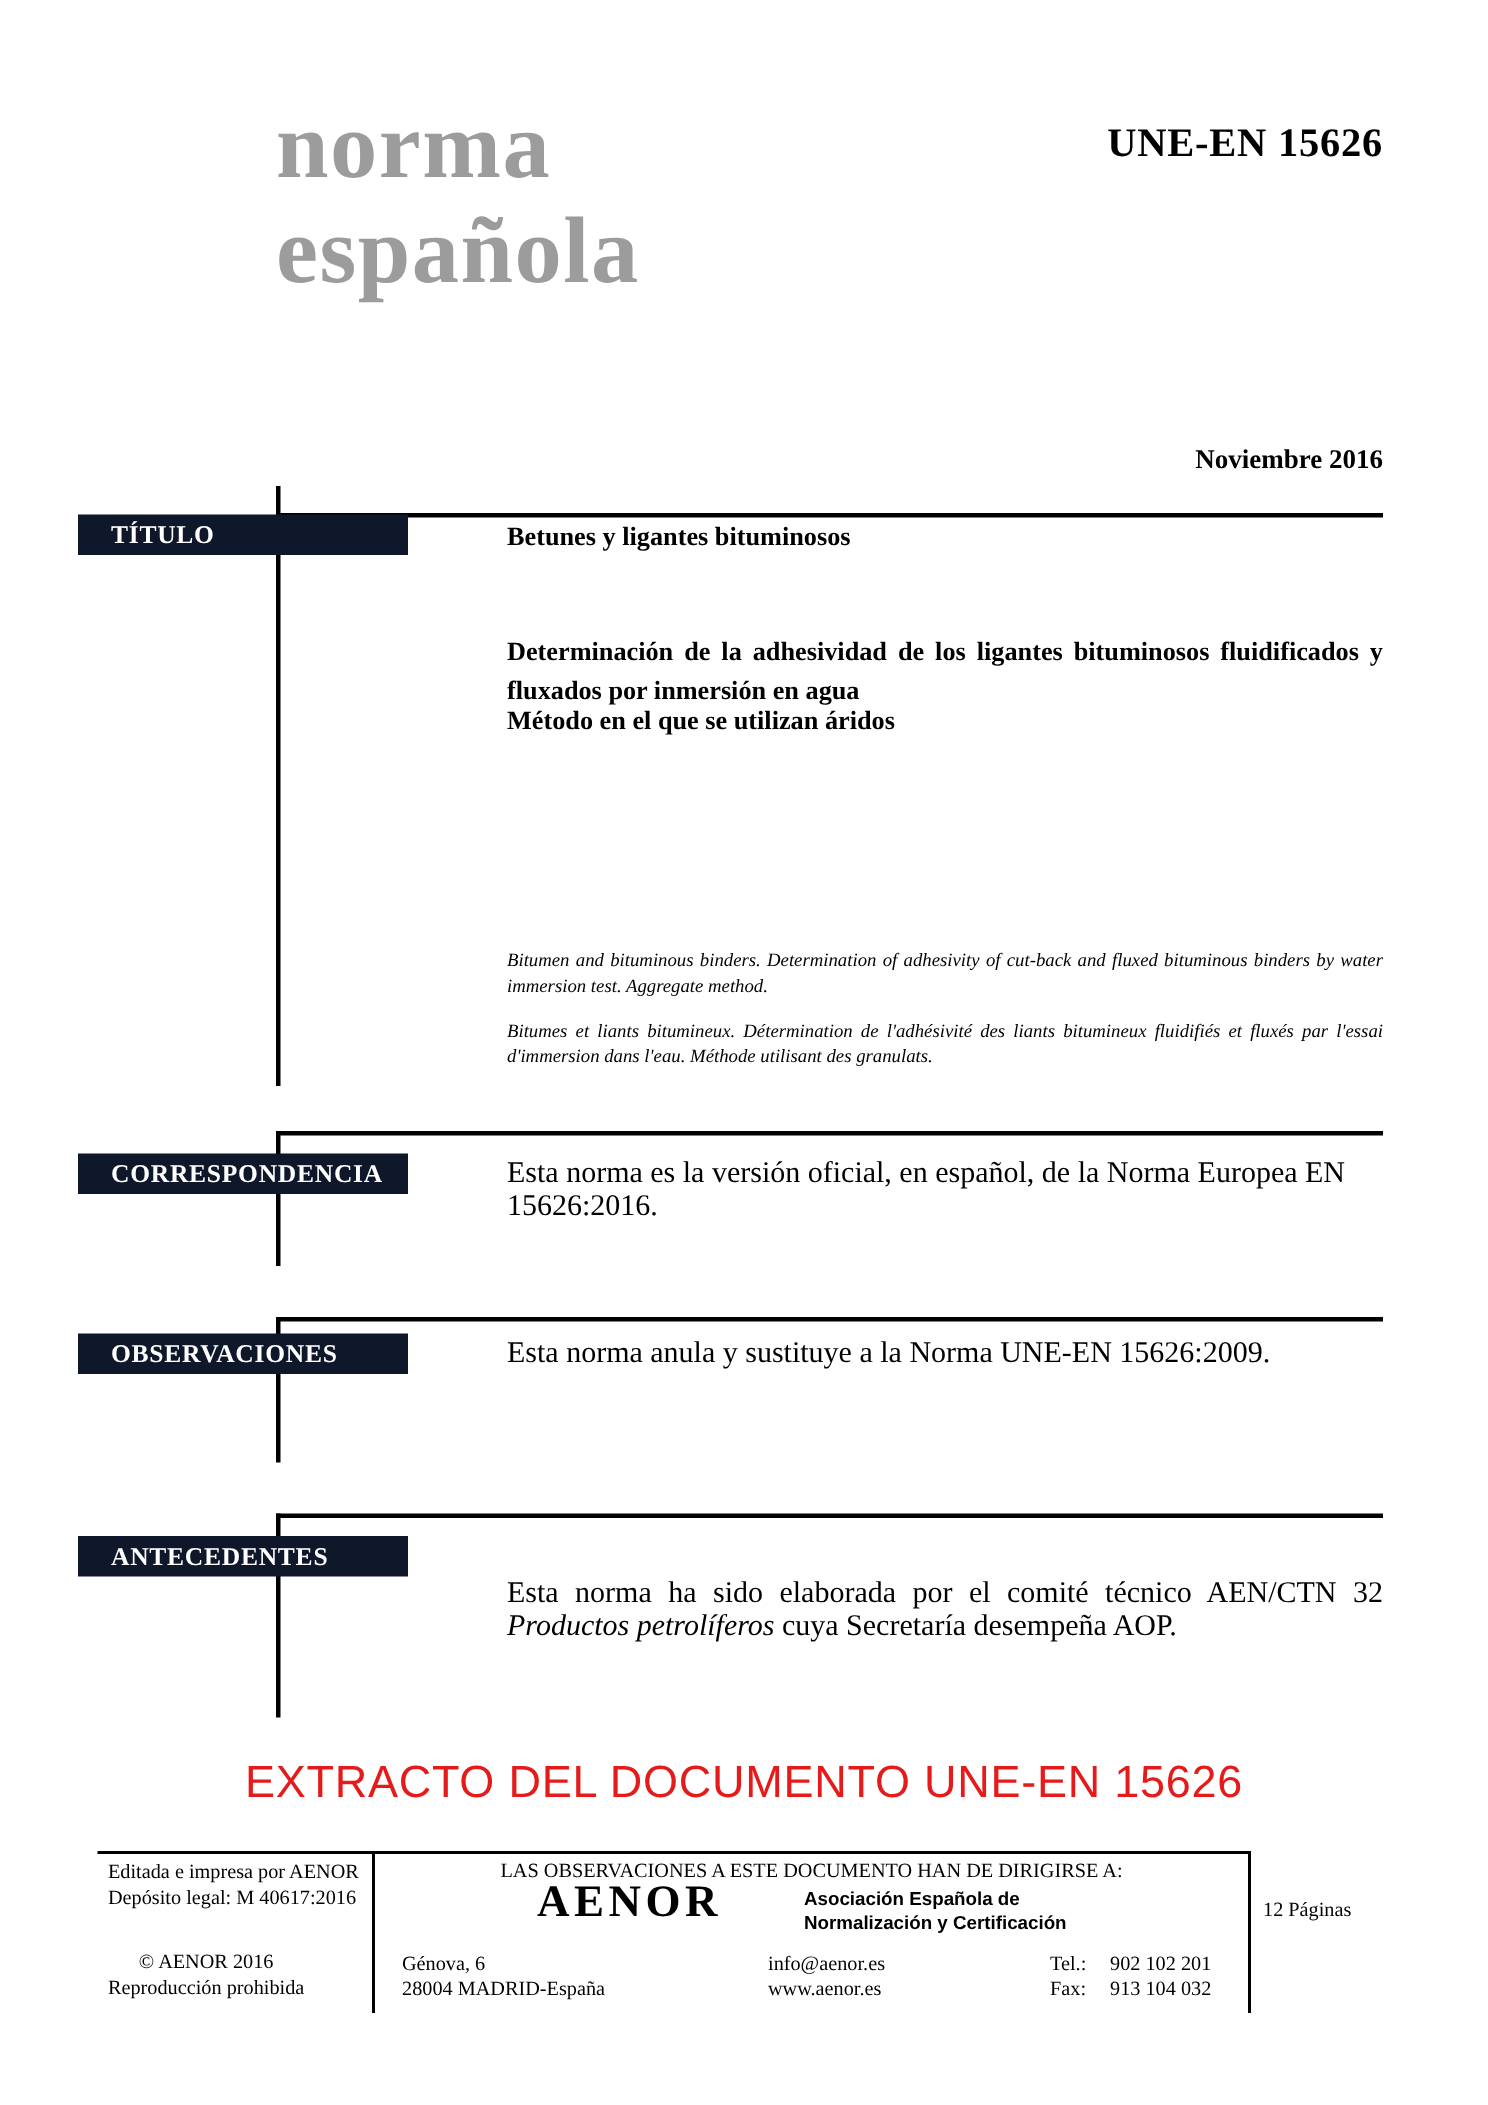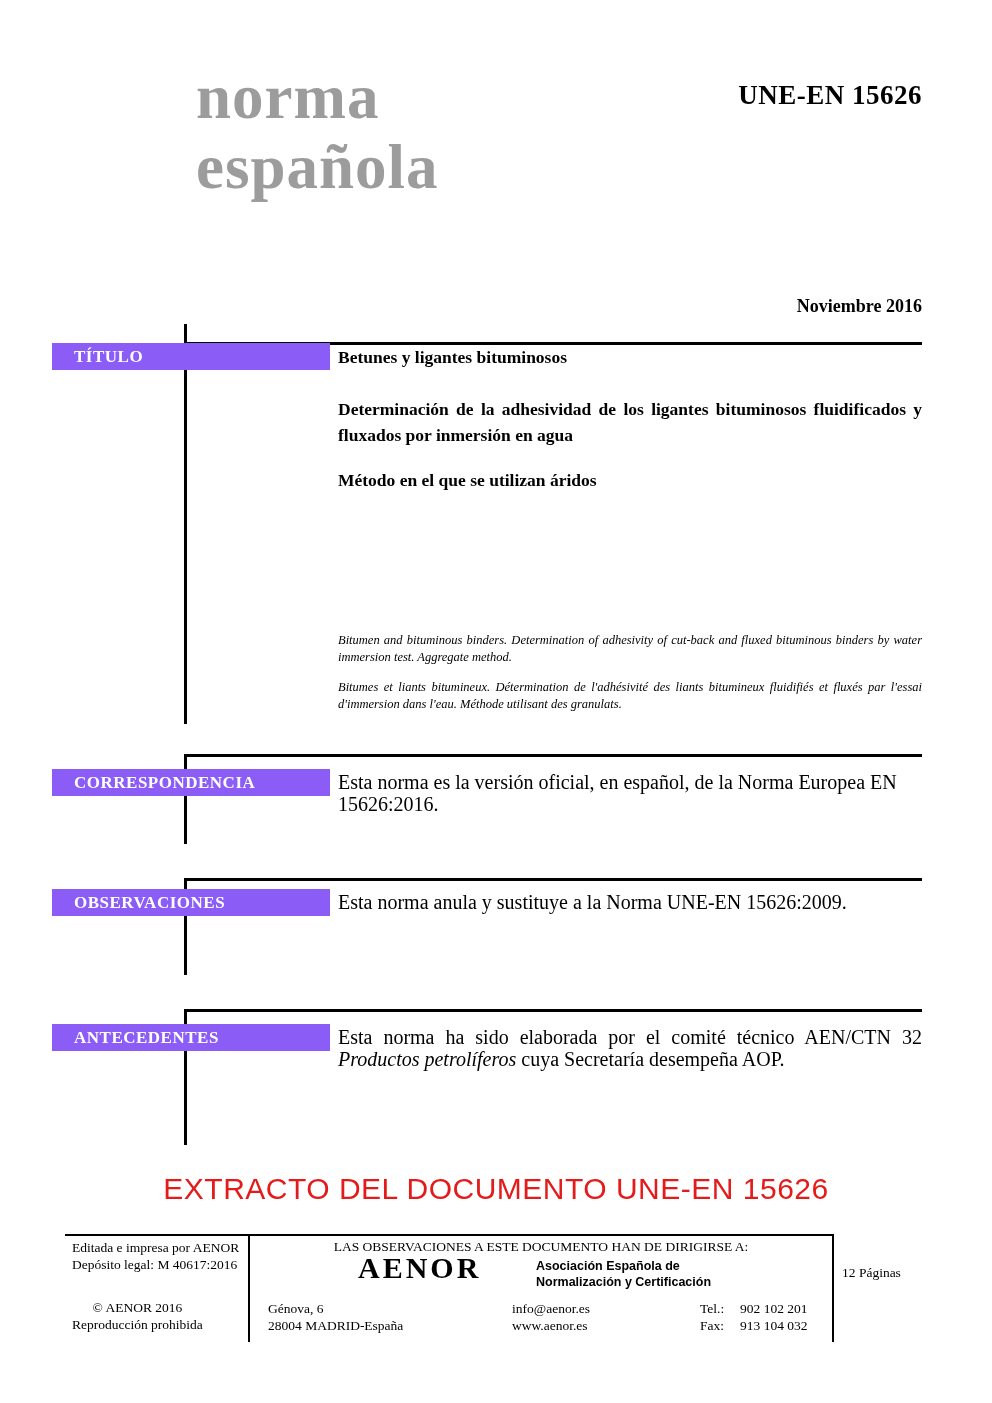--- a/index.html
+++ b/index.html
@@ -9,43 +9,43 @@
     font-family:"Liberation Serif", serif; color:#000;
     overflow:hidden;
   }
   .abs { position:absolute; }
 
   
   .brand {
     left:184px; top:62px;
     font-family:"Liberation Serif", serif;
     font-weight:700; font-size:63px; line-height:70px;
-    color:#9c9c9c; letter-spacing:1px;margin-left:12px;
+    color:#9c9c9c; letter-spacing:1px;
   }
   .doc-code {
     right:70px; top:80px;
     font-weight:700; font-size:27px; letter-spacing:0.5px;
   }
   .pub-date {
     right:70px; top:296px;
     font-weight:700; font-size:18px;margin-left:40px;
   }
 
   
   .vline { left:184px; width:3px; background:#000; }
   .hline { left:184px; width:738px; height:3px; background:#000; }
   .label-bar {
-    left:52px; width:278px; height:27px;
-    background:#8b5cf6; color:#fff;
+    left:52px; width:220px; height:27px;
+    background:#0f172a; color:#fff;
     font-weight:700; font-size:17px; line-height:27px;
     padding-left:22px; letter-spacing:0.5px;
   }
   .content { left:338px; width:584px; }
   .bold-title { font-weight:700; font-size:17.5px; line-height:26px; }
-  .just { text-align:justify; }
+  .just { text-align:justify;margin-top:25px; }
   .small-italic {
     font-style:italic; font-size:12.5px; line-height:17px; text-align:justify;
   }
   .body-text { font-size:20px; line-height:22px; }
 
   
   .extract {
     left:0; top:1172px; width:992px; text-align:center;
     font-family:"Liberation Sans", sans-serif;
     font-size:30px; color:#e51a1a; letter-spacing:0.5px;

